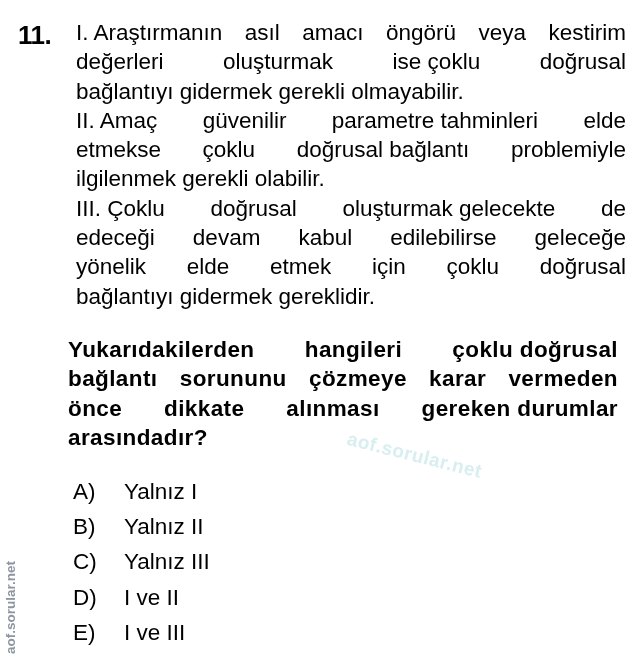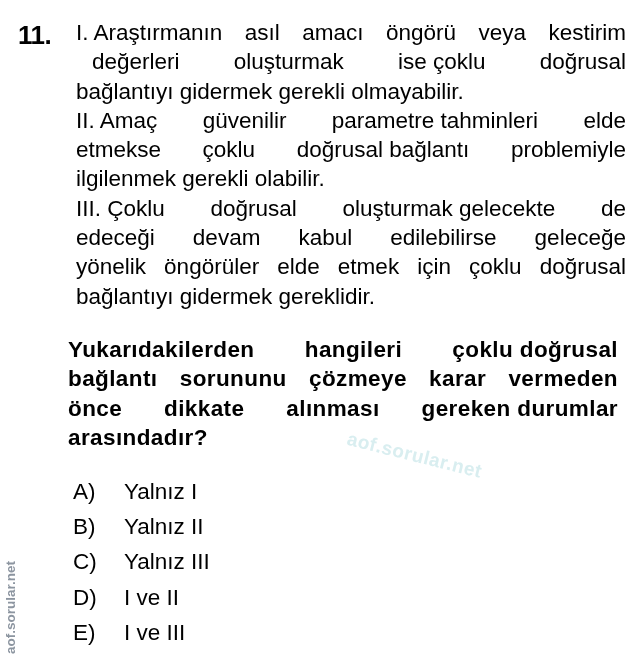--- a/index.html
+++ b/index.html
@@ -92,21 +92,21 @@
 <div class="body-text" id="statements">
     <div>
       <div class="just" style="height: 29.3px;">
         <span>I. Araştırmanın</span>
         <span>asıl</span>
         <span>amacı</span>
         <span>öngörü</span>
         <span>veya</span>
         <span>kestirim</span>
       </div>
-      <div class="just" style="height: 29.3px; margin-left: 16px;">
+      <div class="just" style="height: 29.3px;">
         <span>değerleri</span>
         <span>oluşturmak</span>
         <span>ise çoklu</span>
         <span>doğrusal</span>
       </div>
       <div class="left" style="height: 29.3px;"><span>bağlantıyı gidermek gerekli olmayabilir.</span></div>
     </div>
     <div>
       <div class="just" style="height: 29.3px;">
         <span>II. Amaç</span>
@@ -131,21 +131,20 @@
       </div>
       <div class="just" style="height: 29.3px;">
         <span>edeceği</span>
         <span>devam</span>
         <span>kabul</span>
         <span>edilebilirse</span>
         <span>geleceğe</span>
       </div>
       <div class="just" style="height: 29.3px;">
         <span>yönelik</span>
-        <span>öngörüler</span>
         <span>elde</span>
         <span>etmek</span>
         <span>için</span>
         <span>çoklu</span>
         <span>doğrusal</span>
       </div>
       <div class="left" style="height: 29.3px;"><span>bağlantıyı gidermek gereklidir.</span></div>
     </div>
   </div>
 

